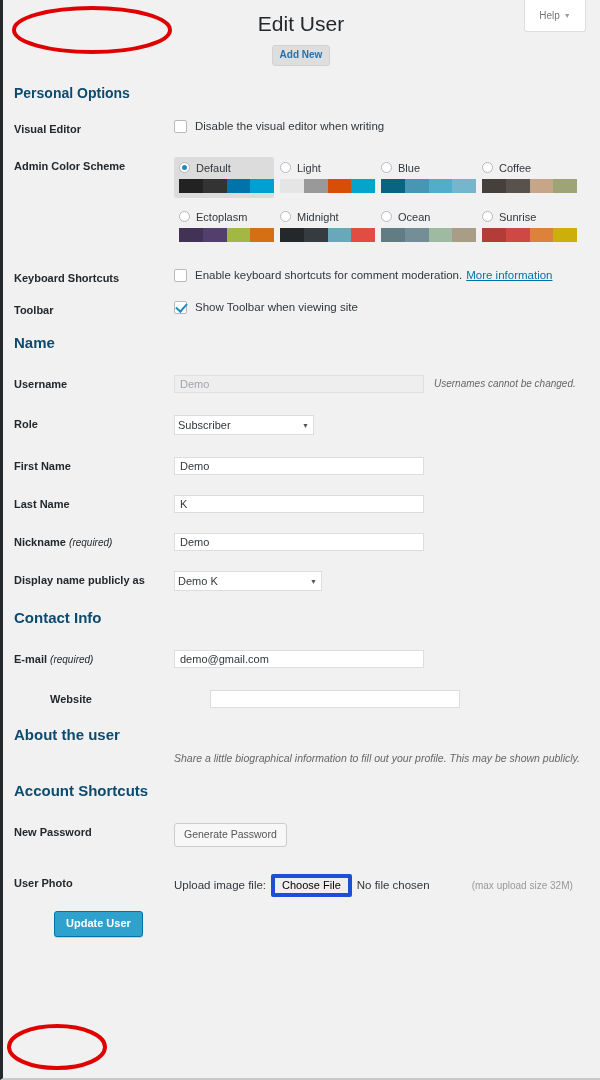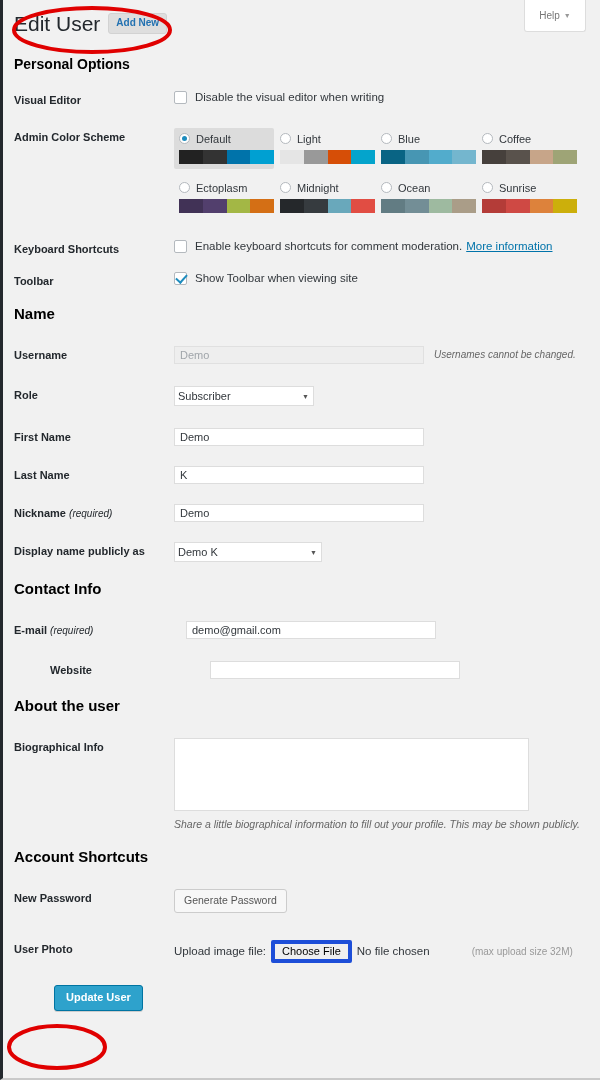--- a/index.html
+++ b/index.html
@@ -26,36 +26,36 @@
     border-radius: 0 0 3px 3px;
     display: flex; align-items: center; justify-content: center;
     gap: 4px;
     font-size: 10px; color: #777;
   }
   .help-tab .caret { font-size: 7px; color: #999; }
 
   
   .title-row {
     display: flex; align-items: center; gap: 8px;
-    padding-top: 10px; padding-bottom: 2px;
+    padding-top: 10px; padding-bottom: 2px; flex-direction: column;
   }
   h1.page-title {
     margin: 0; font-size: 21px; font-weight: 400;
     color: #23282d; line-height: 1.3;
   }
   .add-new-btn {
     font-size: 10px; font-weight: bold;
     color: #2271b1; background: #dedede;
     border: 1px solid #d2d2d2; border-radius: 3px;
     padding: 2px 7px 3px; line-height: 1.4;
     white-space: nowrap;
   }
 
   h2.section-title {
-    font-size: 14px; font-weight: 600; color: #000000;
+    font-size: 14px; font-weight: 600; color: #0c4a6e;
     margin: 16px 0 6px; line-height: 1.4;
   }
   h2.section-title.big { font-size: 15px; }
 
   
   .row { display: flex; align-items: flex-start; margin: 0; }
   .row .lbl {
     width: 160px; flex: 0 0 160px;
     font-size: 11px; font-weight: bold; color: #23282d;
     padding-top: 3px;
@@ -66,21 +66,21 @@
   .r-vised  { margin-top: 16px; }
   .r-scheme { margin-top: 22px; }
   .r-kbd    { margin-top: 22px; }
   .r-toolbar{ margin-top: 17px; }
   .r-user   { margin-top: 22px; }
   .r-role   { margin-top: 22px; }
   .r-first  { margin-top: 22px; }
   .r-last   { margin-top: 20px; }
   .r-nick   { margin-top: 20px; }
   .r-disp   { margin-top: 20px; }
-  .r-email  { margin-top: 22px; gap: 12px; }
+  .r-email  { margin-top: 22px; }
   .r-site   { margin-top: 22px; margin-left: 36px; }
   .r-bio    { margin-top: 22px; }
   .r-pass   { margin-top: 22px; }
   .r-photo  { margin-top: 27px; }
 
   
   .cb {
     width: 13px; height: 13px; flex: 0 0 13px;
     border: 1px solid #b4b9be; background: #fff;
     border-radius: 2px; margin-right: 8px;
@@ -163,21 +163,21 @@
   }
   .upload-line { display: flex; align-items: center; font-size: 11.5px; color: #32373c; }
   .choose-file-btn {
     border: 4px solid #1d4ed8; background: #efefef;
     font-family: "Liberation Sans", sans-serif;
     font-size: 11px; color: #000;
     padding: 1px 7px 2px; margin: 0 5px; border-radius: 2px;
   }
   .max-size { margin-left: 42px; font-size: 10px; color: #999; }
 
-  .submit-wrap { margin-top: 22px; margin-left: 11px; padding-left: 29px; }
+  .submit-wrap { margin-top: 14px; margin-left: 11px; padding-left: 29px; }
   .update-btn {
     background: #2ea2cc; border: 1px solid #0074a2;
     border-radius: 3px; color: #fff;
     font-size: 11px; font-weight: bold;
     padding: 4px 11px 5px; line-height: 1.4;
     box-shadow: 0 1px 0 rgba(0,0,0,.15);
   }
 
   
   .annot { position: absolute; pointer-events: none; }
@@ -412,26 +412,20 @@
 
   <div class="row r-site">
     <div class="lbl">Website</div>
     <div class="fld">
       <input class="txt" type="text" value="" style="">
     </div>
   </div>
 
   <h2 class="section-title big">About the user</h2>
 
-  <div class="row r-bio">
-    <div class="lbl">Biographical Info</div>
-    <div class="fld">
-      <textarea class="bio" style=""></textarea>
-    </div>
-  </div>
   <div class="bio-hint">Share a little biographical information to fill out your profile. This may be shown publicly.</div>
 
   <h2 class="section-title big">Account Shortcuts</h2>
 
   <div class="row r-pass">
     <div class="lbl">New Password</div>
     <div class="fld">
       <button class="gen-pass-btn">Generate Password</button>
     </div>
   </div>

